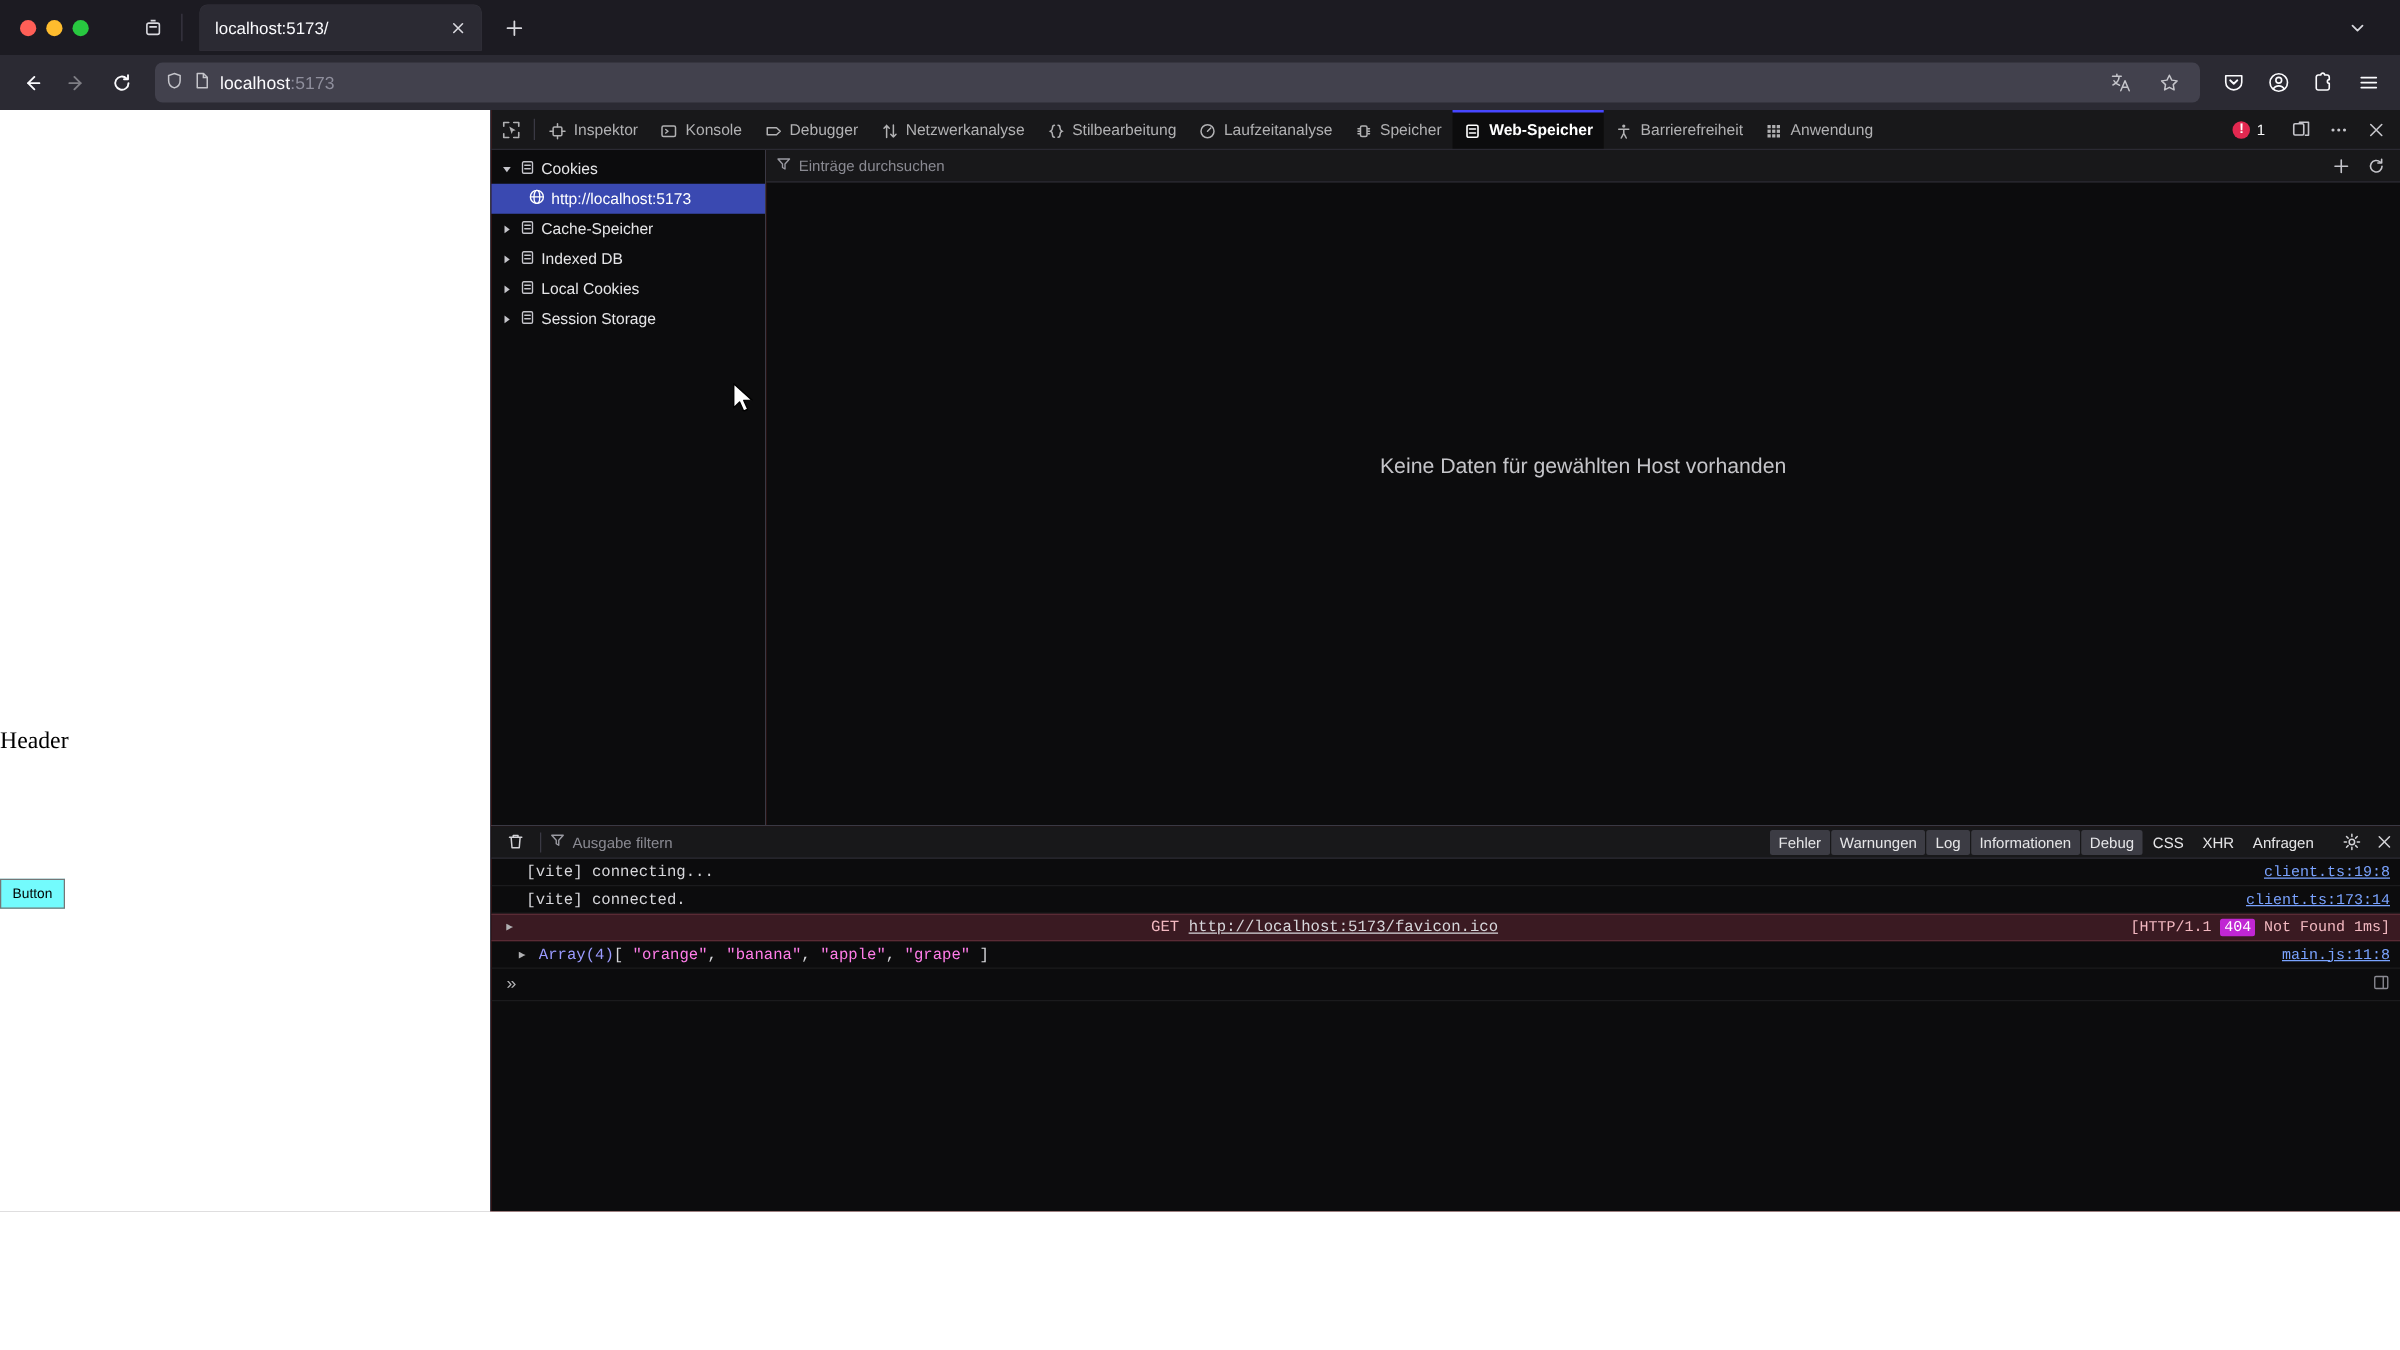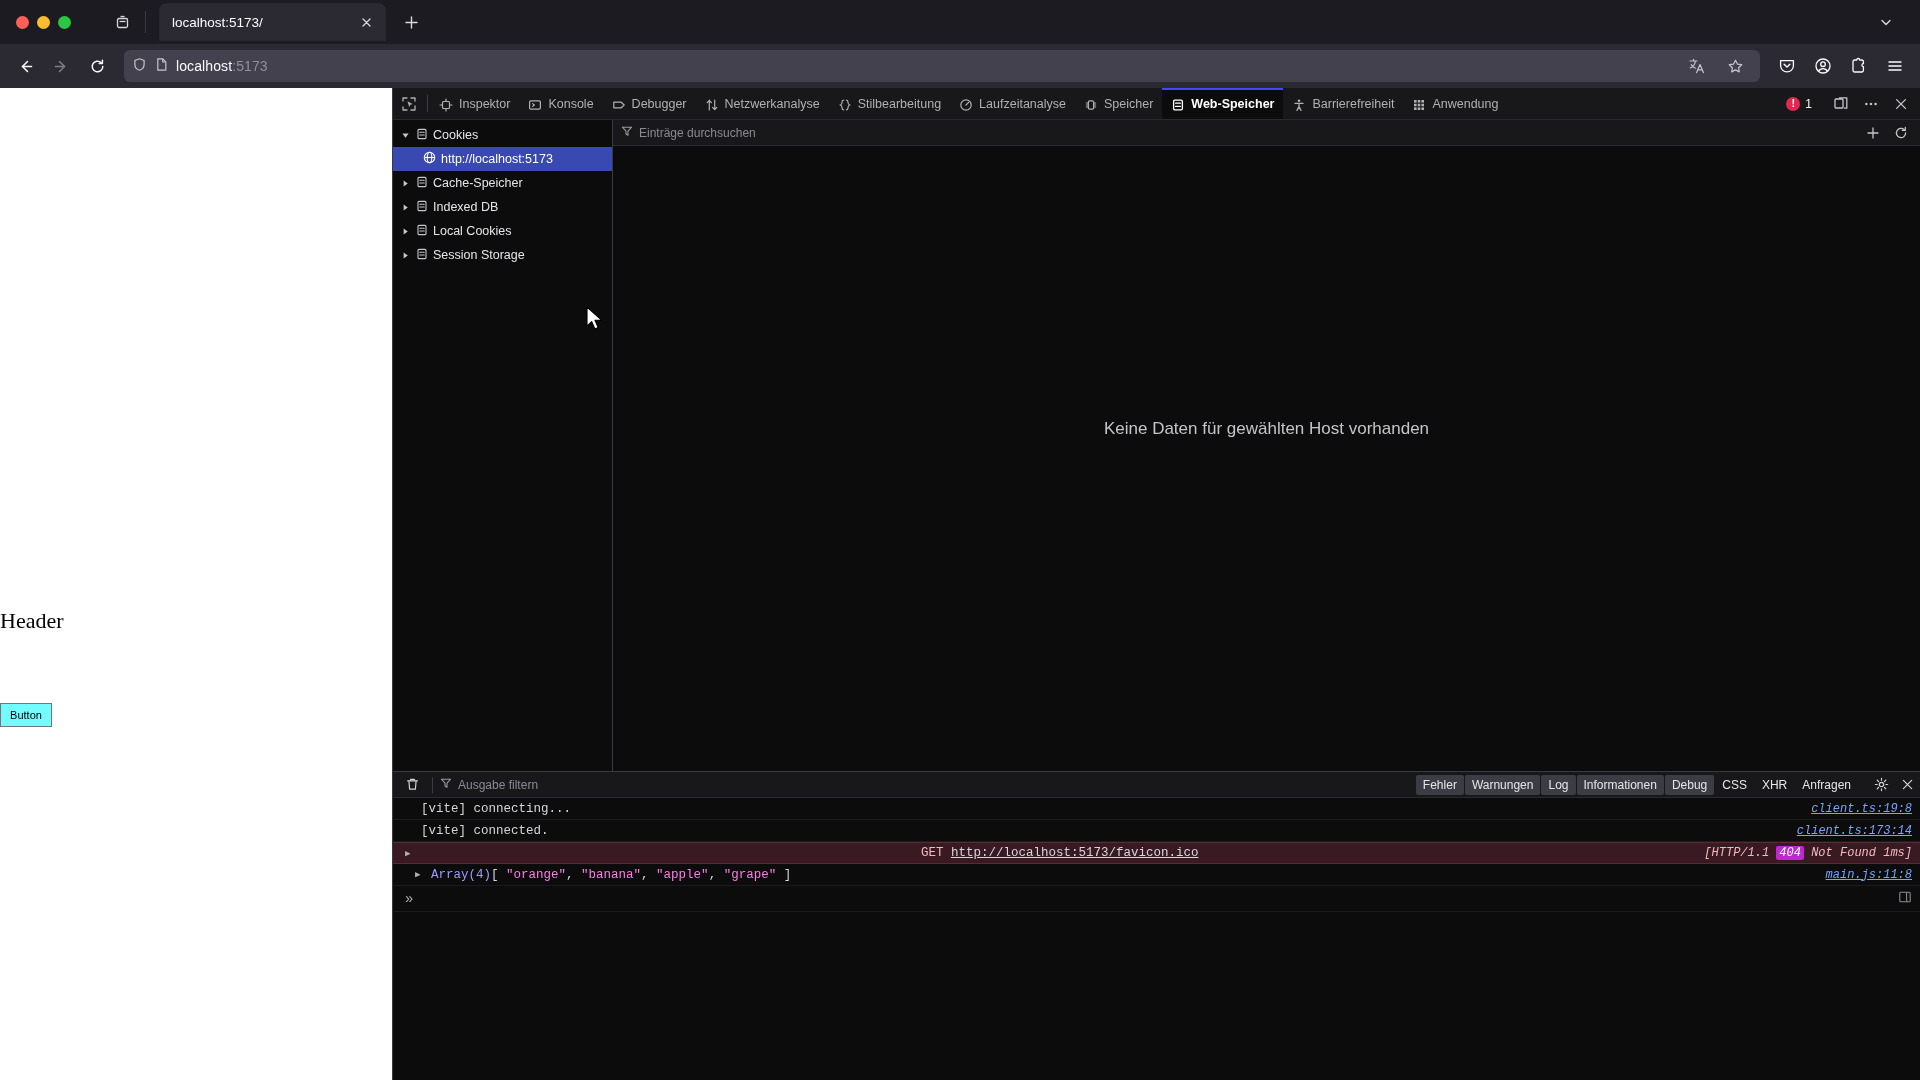--- a/index.html
+++ b/index.html
@@ -6,21 +6,21 @@
   html,body { width:1920px; height:1080px; overflow:hidden; }
   body {
     background:#ffffff;
     font-family:"Liberation Sans", sans-serif;
     font-size:13px;
     color:#fbfbfe;
     -webkit-font-smoothing:antialiased;
   }
 
   
-  .browser { width:1920px; height:1080px; display:flex; flex-direction:column; background:#1c1b22; }
+  .browser { width:1920px; height:969px; display:flex; flex-direction:column; background:#1c1b22; }
 
   .tabstrip {
     height:44px; background:#1c1b22; display:flex; align-items:center;
     padding:0 8px; flex:0 0 44px; position:relative;
   }
   .traffic { display:flex; gap:8px; align-items:center; padding:0 10px 0 8px; }
   .dot { width:13px; height:13px; border-radius:50%; }
   .dot.red{background:#ff5f57;} .dot.yellow{background:#febc2e;} .dot.green{background:#28c840;}
 
   .listtabs-btn {
@@ -52,21 +52,21 @@
   .url-text .dim { color:#8f8f9d; }
   .urlbar-right { margin-left:auto; display:flex; align-items:center; gap:4px; }
   .nav-icons-right { display:flex; align-items:center; gap:2px; }
 
   
   .viewport { flex:1; display:flex; min-height:0; background:#ffffff; position:relative; }
   .page {
     width:392px; flex:0 0 392px; background:#ffffff; position:relative;
   }
   .page-header {
-    position:absolute; left:0; top:520px; font-size:22px; color:#000; font-family:"Liberation Serif", serif;
+    position:absolute; left:0; top:494px; font-size:19px; color:#000; font-family:"Liberation Serif", serif;
   }
   .page-btn {
     position:absolute; left:0; top:580px; width:52px; height:24px;
     background:#73fbfd; border:1px solid #767676; font-size:11px; color:#000;
     font-family:"Liberation Sans", sans-serif; display:flex; align-items:center; justify-content:center;margin-top:35px;
   }
 
   
   .devtools {
     flex:1; min-width:0; background:#b91c1c; display:flex; flex-direction:column;
@@ -150,21 +150,21 @@
   .pill.on { background:#3c3c44; }
   .c-right-btns { display:flex; align-items:center; margin-left:6px; }
   .c-ibtn { width:26px;height:26px;display:flex;align-items:center;justify-content:center; }
 
   .console-rows { flex:1; overflow:hidden; font-family:"Liberation Mono", monospace; font-size:12.5px; }
   .crow {
     min-height:22px; display:flex; align-items:center; padding:2px 8px 2px 12px;
     border-bottom:1px solid #1b1b1d; gap:6px; position:relative;
   }
   .crow .msg { flex:1; color:#d7d7db; white-space:nowrap; overflow:hidden; }
-  .crow .src { color:#7aa3ff; text-decoration:underline; font-size:12px; white-space:nowrap;font-style:italic; }
+  .crow .src { color:#7aa3ff; text-decoration:underline; font-size:12px; white-space:nowrap; }
   .crow.error { background:#3a1a22; border-top:1px solid #5a2b35; border-bottom:1px solid #5a2b35; }
   .crow.error .msg { color:#f2b8c0;text-align:center; }
   .crow.error .src { color:#f2b8c0; }
   .arrow-t { width:10px; flex:0 0 10px; color:#b1b1b3; font-size:9px; }
   .link-u { color:#d7d7db; text-decoration:underline; }
   .http-tag { color:#f2b8c0; }
   .code404 { background:#c026d3; color:#fff; padding:0 3px; border-radius:2px; }
   .tok-obj { color:#9b9bff; }
   .tok-num { color:#9b9bff; }
   .tok-str { color:#ff7de9; }

